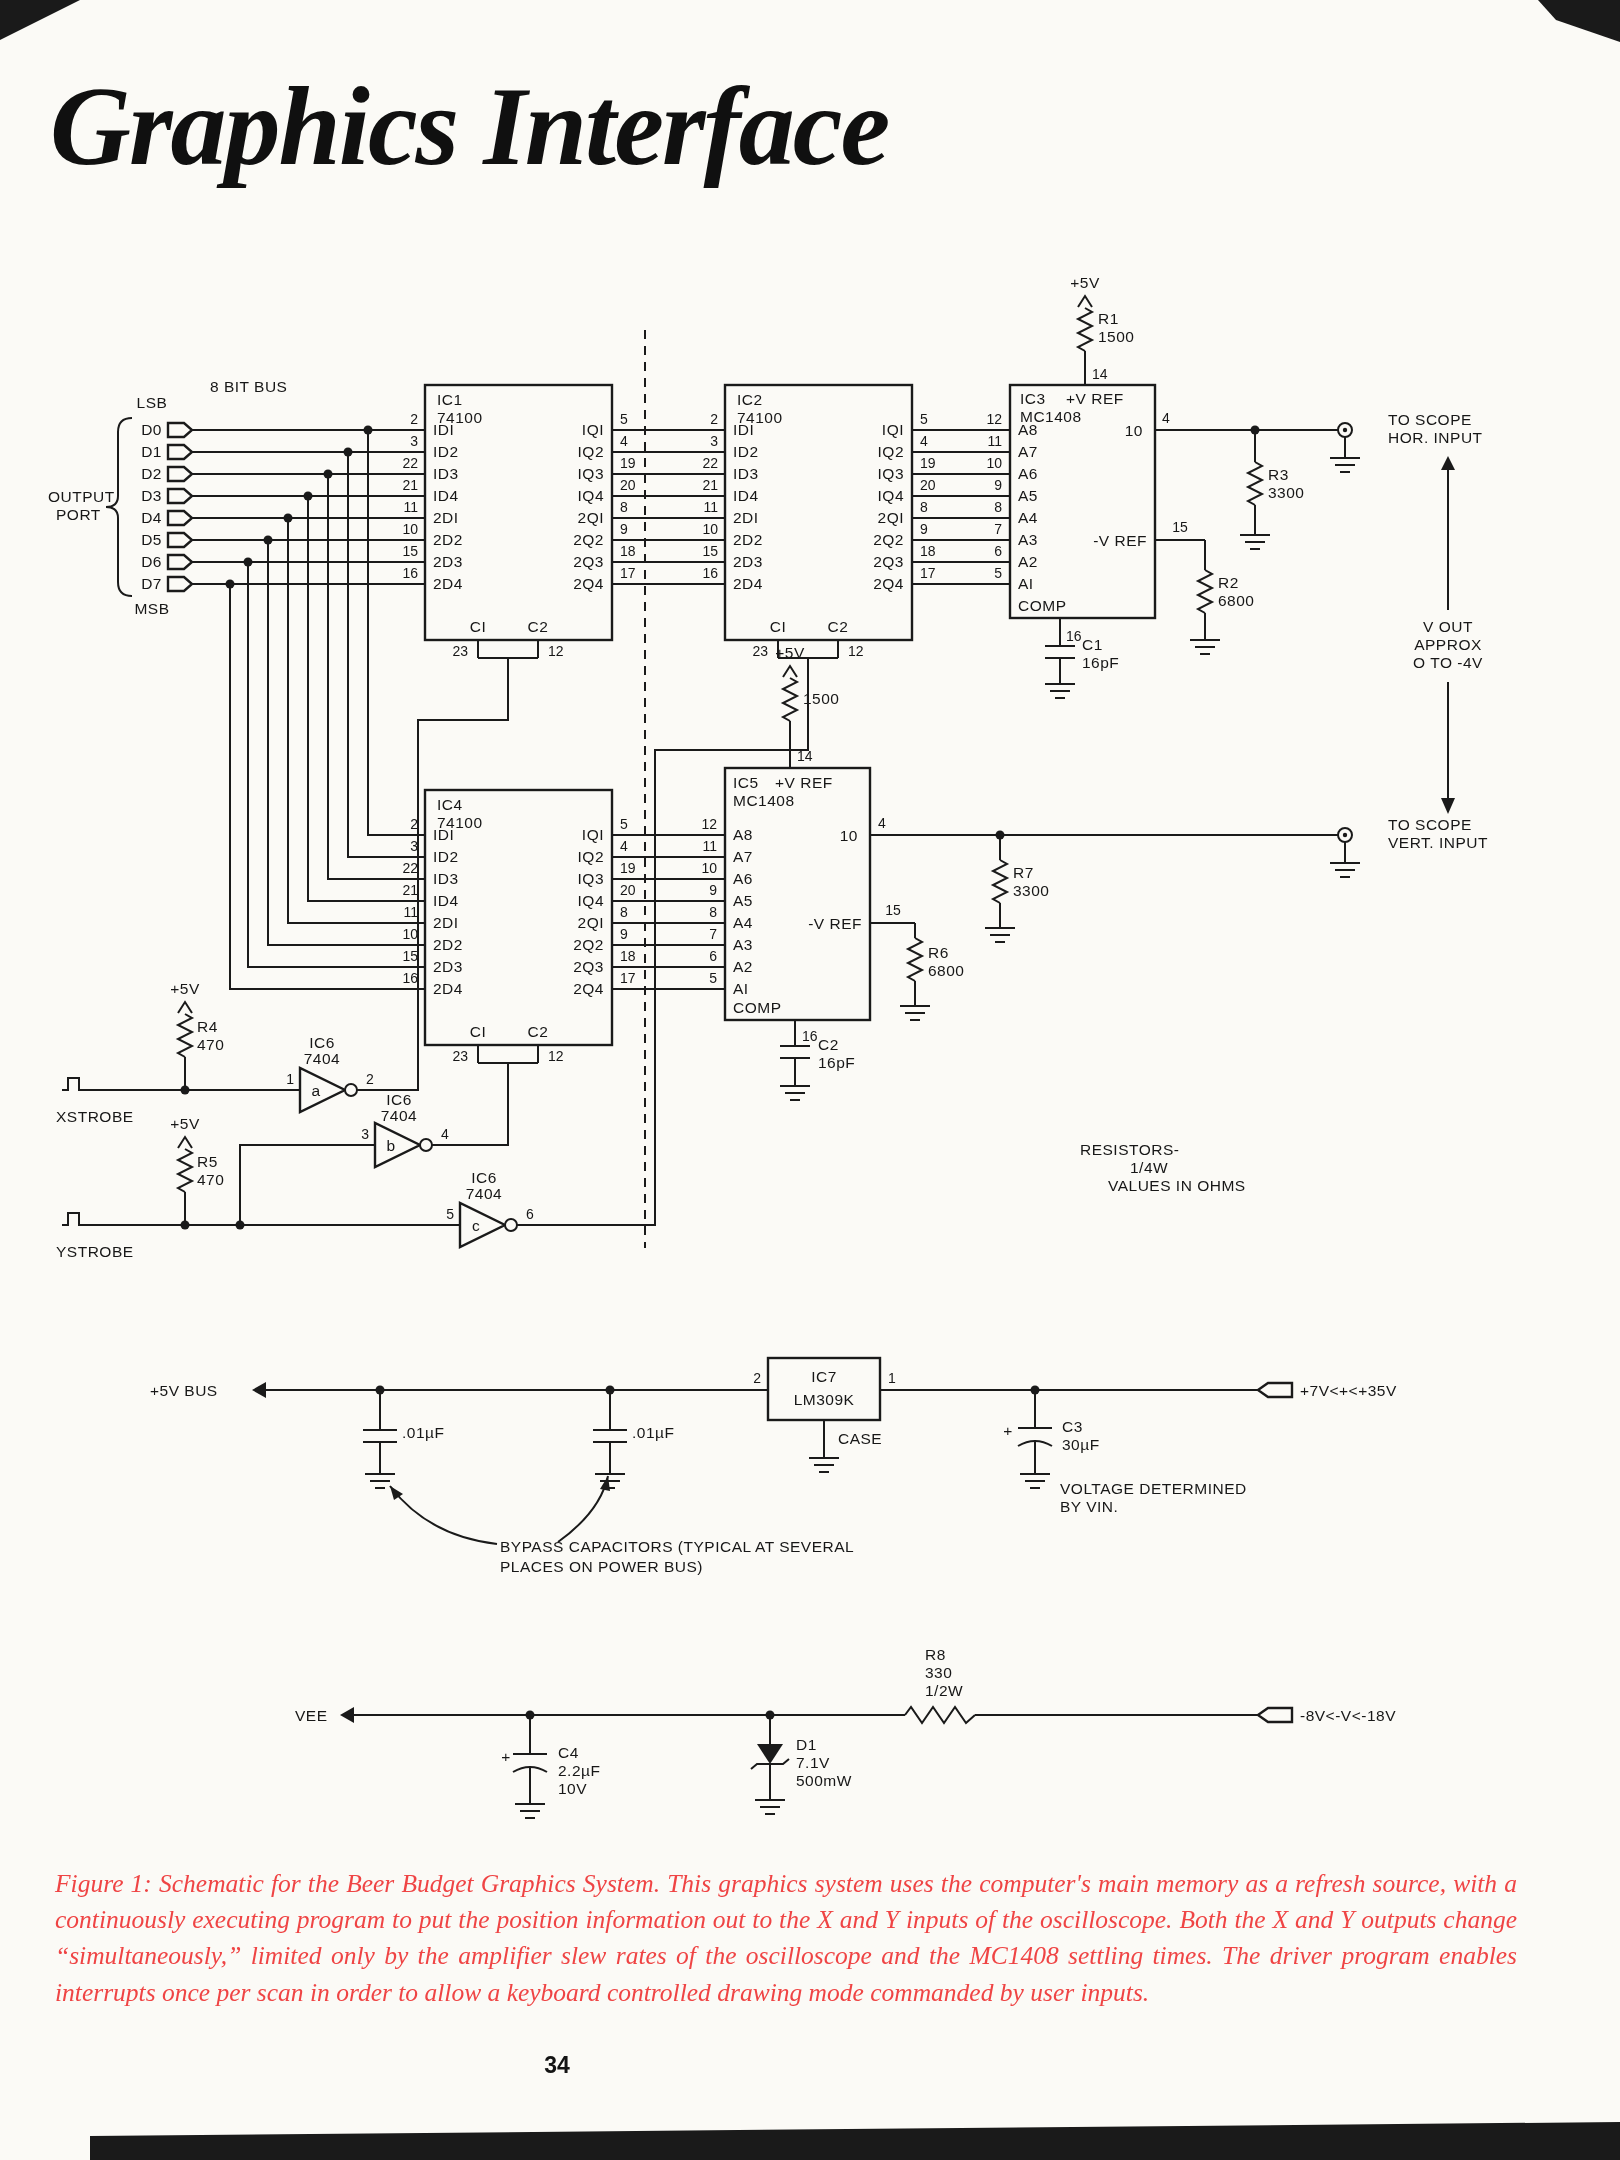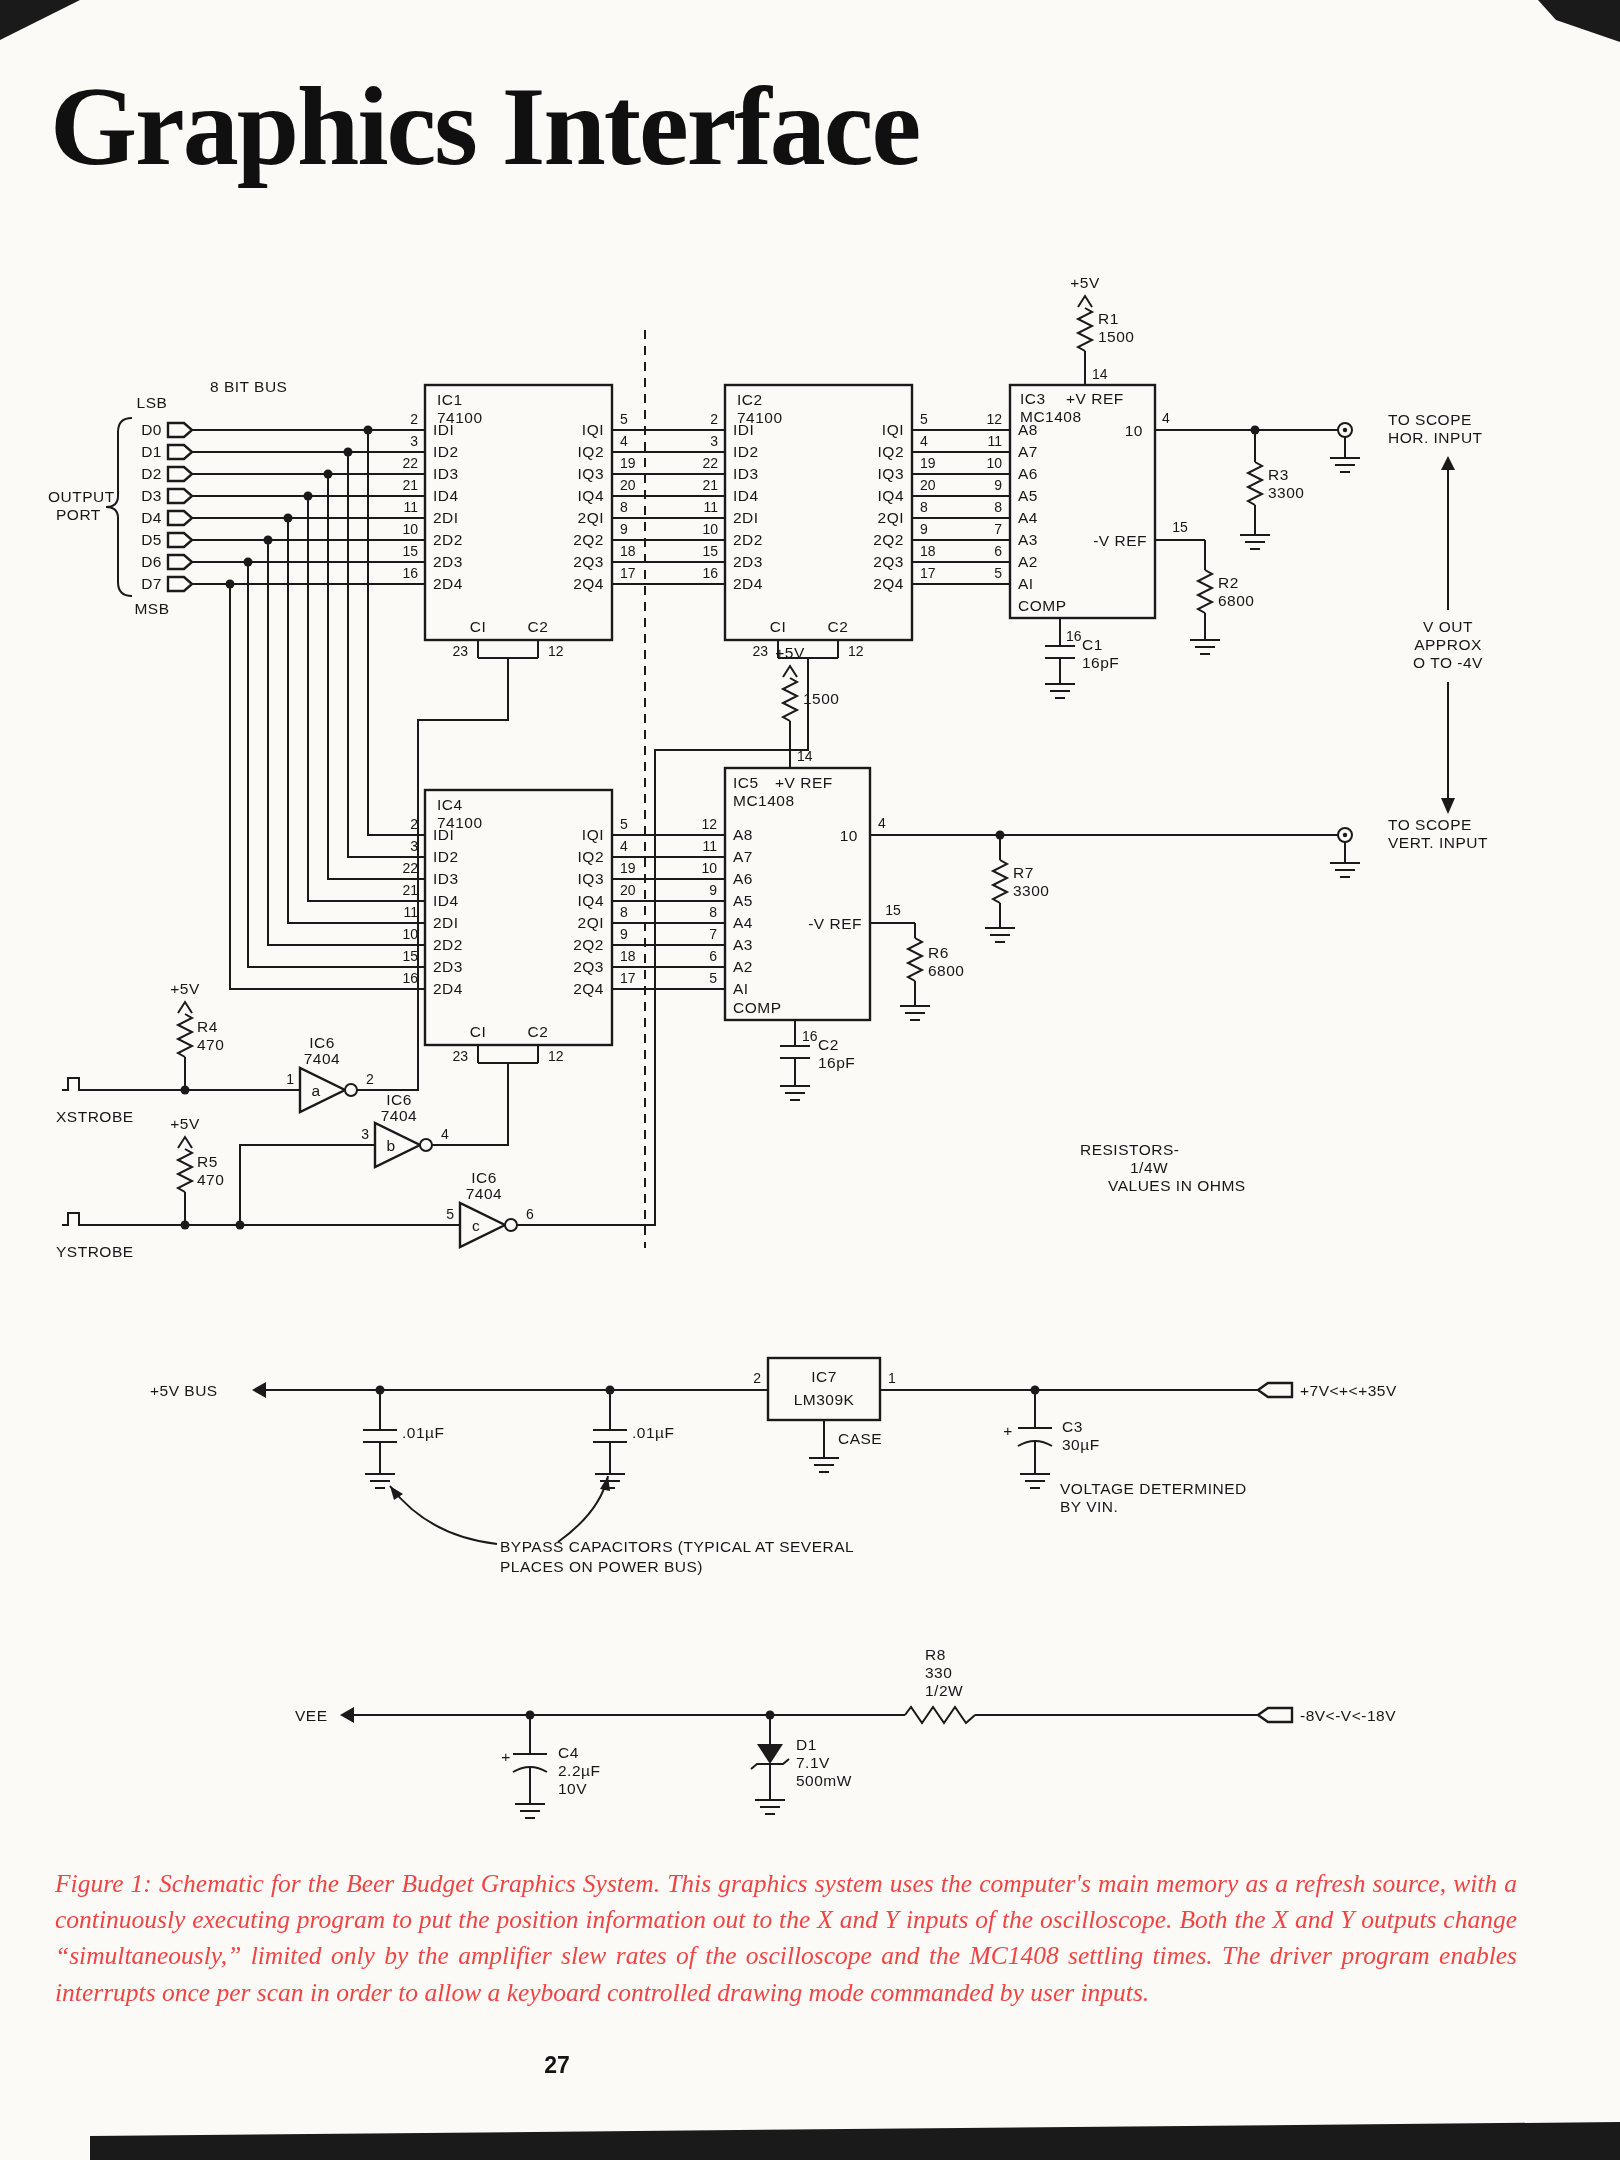--- a/index.html
+++ b/index.html
@@ -1,21 +1,21 @@
 <!DOCTYPE html>
 <html><head>
 <meta charset="utf-8">
 <style>
   * { margin:0; padding:0; box-sizing:border-box; }
   html,body { width:1620px; height:2160px; }
   body { background:#fbfaf6; position:relative; overflow:hidden; }
   .title {
     position:absolute; left:50px; top:70px;
     font-family:"Liberation Serif",serif; font-weight:bold;
-    font-size:112px; letter-spacing:-2px; color:#101010; line-height:1;
+    font-size:112px; letter-spacing:-2px; color:#101010; line-height:1;font-style:italic;
   }
   .caption {
     position:absolute; left:55px; top:1866px; width:1462px;
     font-family:"Liberation Serif",serif; font-style:italic;
     font-size:25.5px; line-height:1.42; color:#ef4444; text-align:justify;
   }
   .pageno {
     position:absolute; left:522px; top:2052px; width:70px; text-align:center;
     font-family:"Liberation Sans",sans-serif; font-weight:bold;
     font-size:23px; color:#141414;
@@ -585,13 +585,13 @@
     <line class="w" x1="770" y1="1764" x2="770" y2="1800"></line>
     <use href="#gnd" x="770" y="1800"></use>
     <text class="t" x="796" y="1750">D1</text>
     <text class="t" x="796" y="1768">7.1V</text>
     <text class="t" x="796" y="1786">500mW</text>
   </g>
 </svg>
 
 <div class="title">Graphics Interface</div>
 <div class="caption">Figure 1: Schematic for the Beer Budget Graphics System. This graphics system uses the computer's main memory as a refresh source, with a continuously executing program to put the position information out to the X and Y inputs of the oscilloscope. Both the X and Y outputs change “simultaneously,” limited only by the amplifier slew rates of the oscilloscope and the MC1408 settling times. The driver program enables interrupts once per scan in order to allow a keyboard controlled drawing mode commanded by user inputs.</div>
-<div class="pageno">27</div>
+<div class="pageno">34</div>
 
 </body></html>

